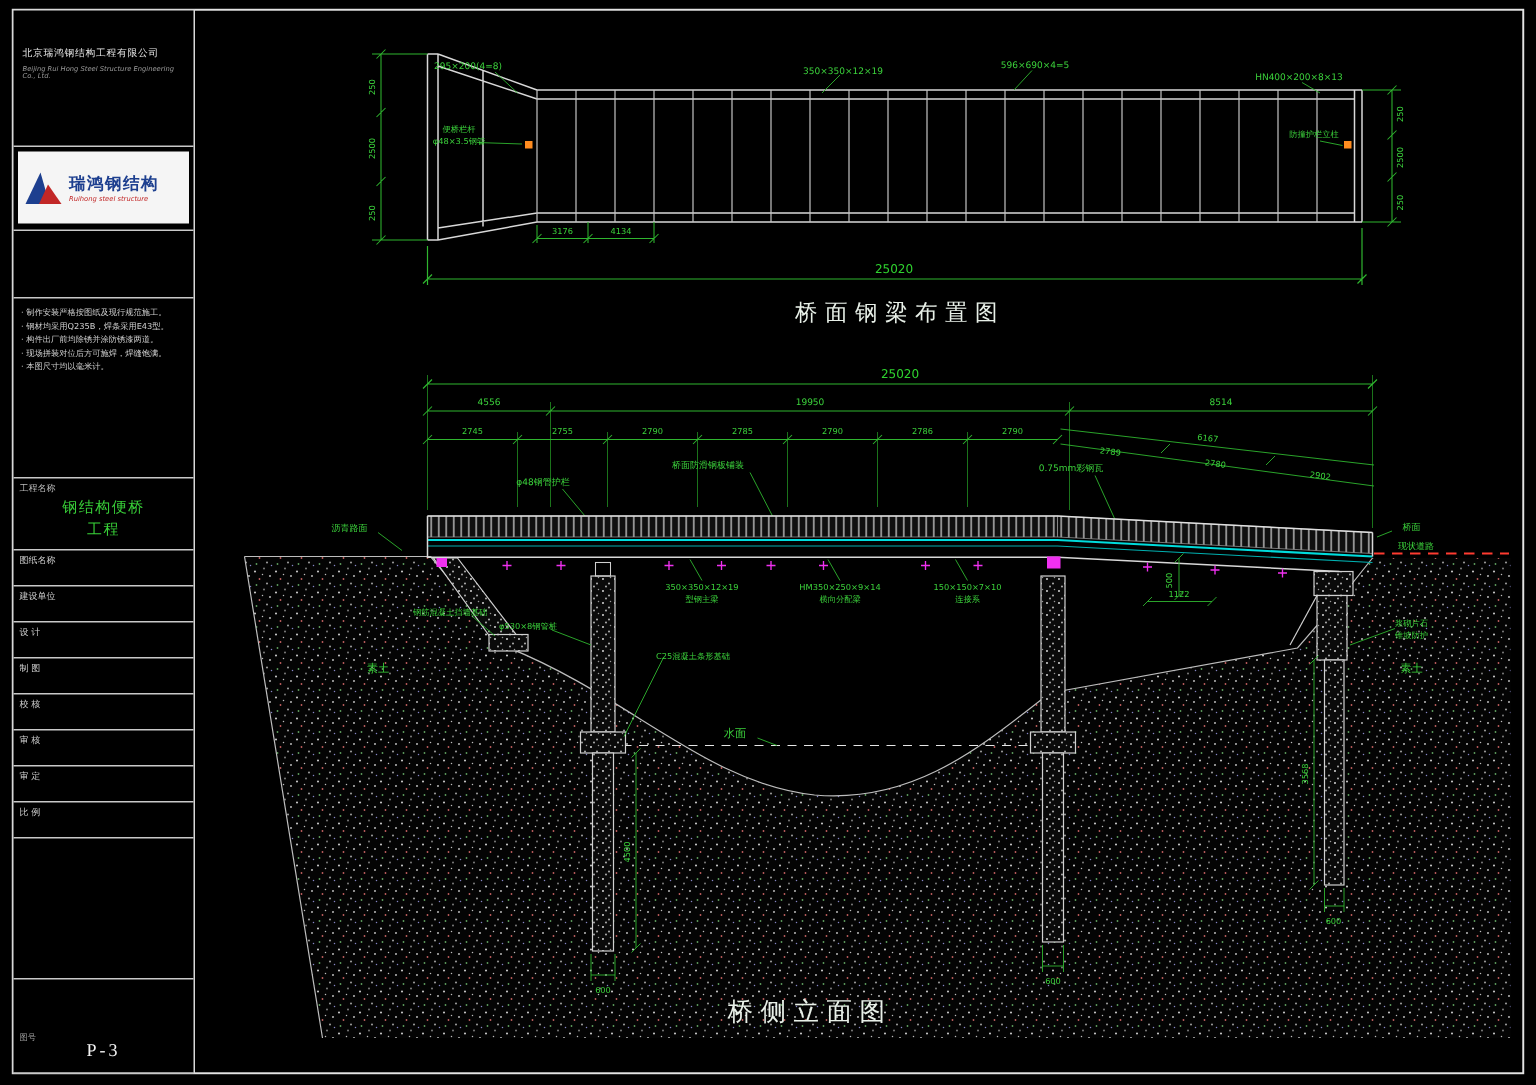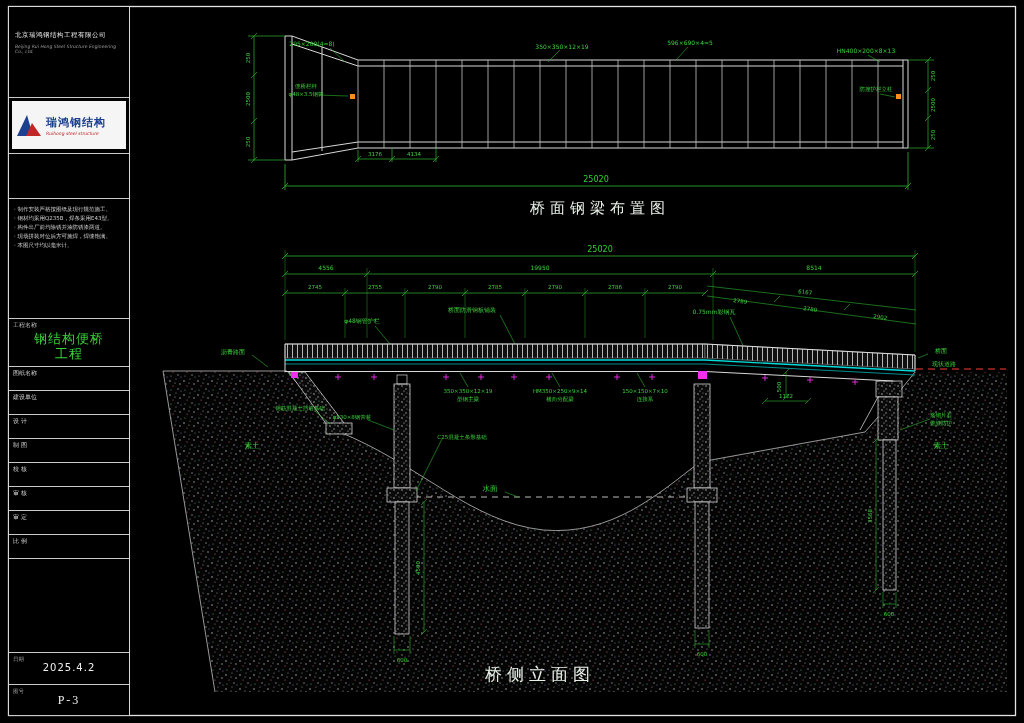--- a/index.html
+++ b/index.html
@@ -21,21 +21,21 @@
   .tb-logo{top:91px;height:56px;padding:3px;}
   .logo-box{background:#f5f5f5;height:48px;display:flex;align-items:center;padding:20px 4px;box-sizing:border-box;}
   .logo-text{margin-left:4px;}
   .logo-cn{color:#1d3f8f;font-weight:bold;font-size:11px;letter-spacing:1px;}
   .logo-en{color:#c22727;font-size:4.5px;font-style:italic;margin-top:1px;}
   .tb-blank1{top:147px;height:45px;}
   .tb-notes{top:192px;height:120px;padding:6px 4px 0 5px;}
   .tb-notes .note{font-size:5.5px;color:#cfcfcf;line-height:9px;}
   .tb-project{top:312px;height:48px;}
   .tb-project .lbl{font-size:6px;color:#bdbdbd;padding:2px 0 0 4px;}
-  .tb-project .pn{color:#38d038;text-align:center;font-size:13px;line-height:12px;margin-top:3px;letter-spacing:1px;}
+  .tb-project .pn{color:#38d038;text-align:center;font-size:10px;line-height:12px;margin-top:3px;letter-spacing:1px;}
   .tb-row{height:24px;padding:2px 0 0 4px;font-size:6px;color:#cfcfcf;}
   .tb-blank2{top:552px;height:94px;}
   .tb-date{top:646px;height:32px;}
   .tb-date .lbl,.tb-sheet .lbl{position:absolute;left:4px;top:3px;font-size:5.5px;color:#9f9f9f;}
   .tb-date .val{text-align:center;margin-top:9px;font-size:10px;color:#f0f0f0;letter-spacing:1px;}
   .tb-sheet{top:678px;height:31px;border-bottom:none;font-family:Liberation Serif, serif;}
   .tb-sheet .val{text-align:center;margin-top:8px;font-size:12px;color:#f2f2f2;letter-spacing:2px;}
   .canvas{position:absolute;inset:0;z-index:1;}
 </style>
 </head>
@@ -75,24 +75,20 @@
     </div>
     <div class="cell tb-row" style="top:360px;"><span>图纸名称</span></div>
     <div class="cell tb-row" style="top:384px;"><span>建设单位</span></div>
     <div class="cell tb-row" style="top:408px;"><span>设 计</span></div>
     <div class="cell tb-row" style="top:432px;"><span>制 图</span></div>
     <div class="cell tb-row" style="top:456px;"><span>校 核</span></div>
     <div class="cell tb-row" style="top:480px;"><span>审 核</span></div>
     <div class="cell tb-row" style="top:504px;"><span>审 定</span></div>
     <div class="cell tb-row" style="top:528px;"><span>比 例</span></div>
     <div class="cell tb-blank2"></div>
-    <div class="cell tb-date">
-      <span class="lbl">日期</span>
-      <div class="val">2025.4.2</div>
-    </div>
     <div class="cell tb-sheet">
       <span class="lbl">图号</span>
       <div class="val">P-3</div>
     </div>
   </div>
 
   <svg class="canvas" width="1024" height="723" viewBox="0 0 1024 723">
     <defs>
       <pattern id="soil" width="14" height="14" patternUnits="userSpaceOnUse">
         <rect width="14" height="14" fill="#040404"></rect>

